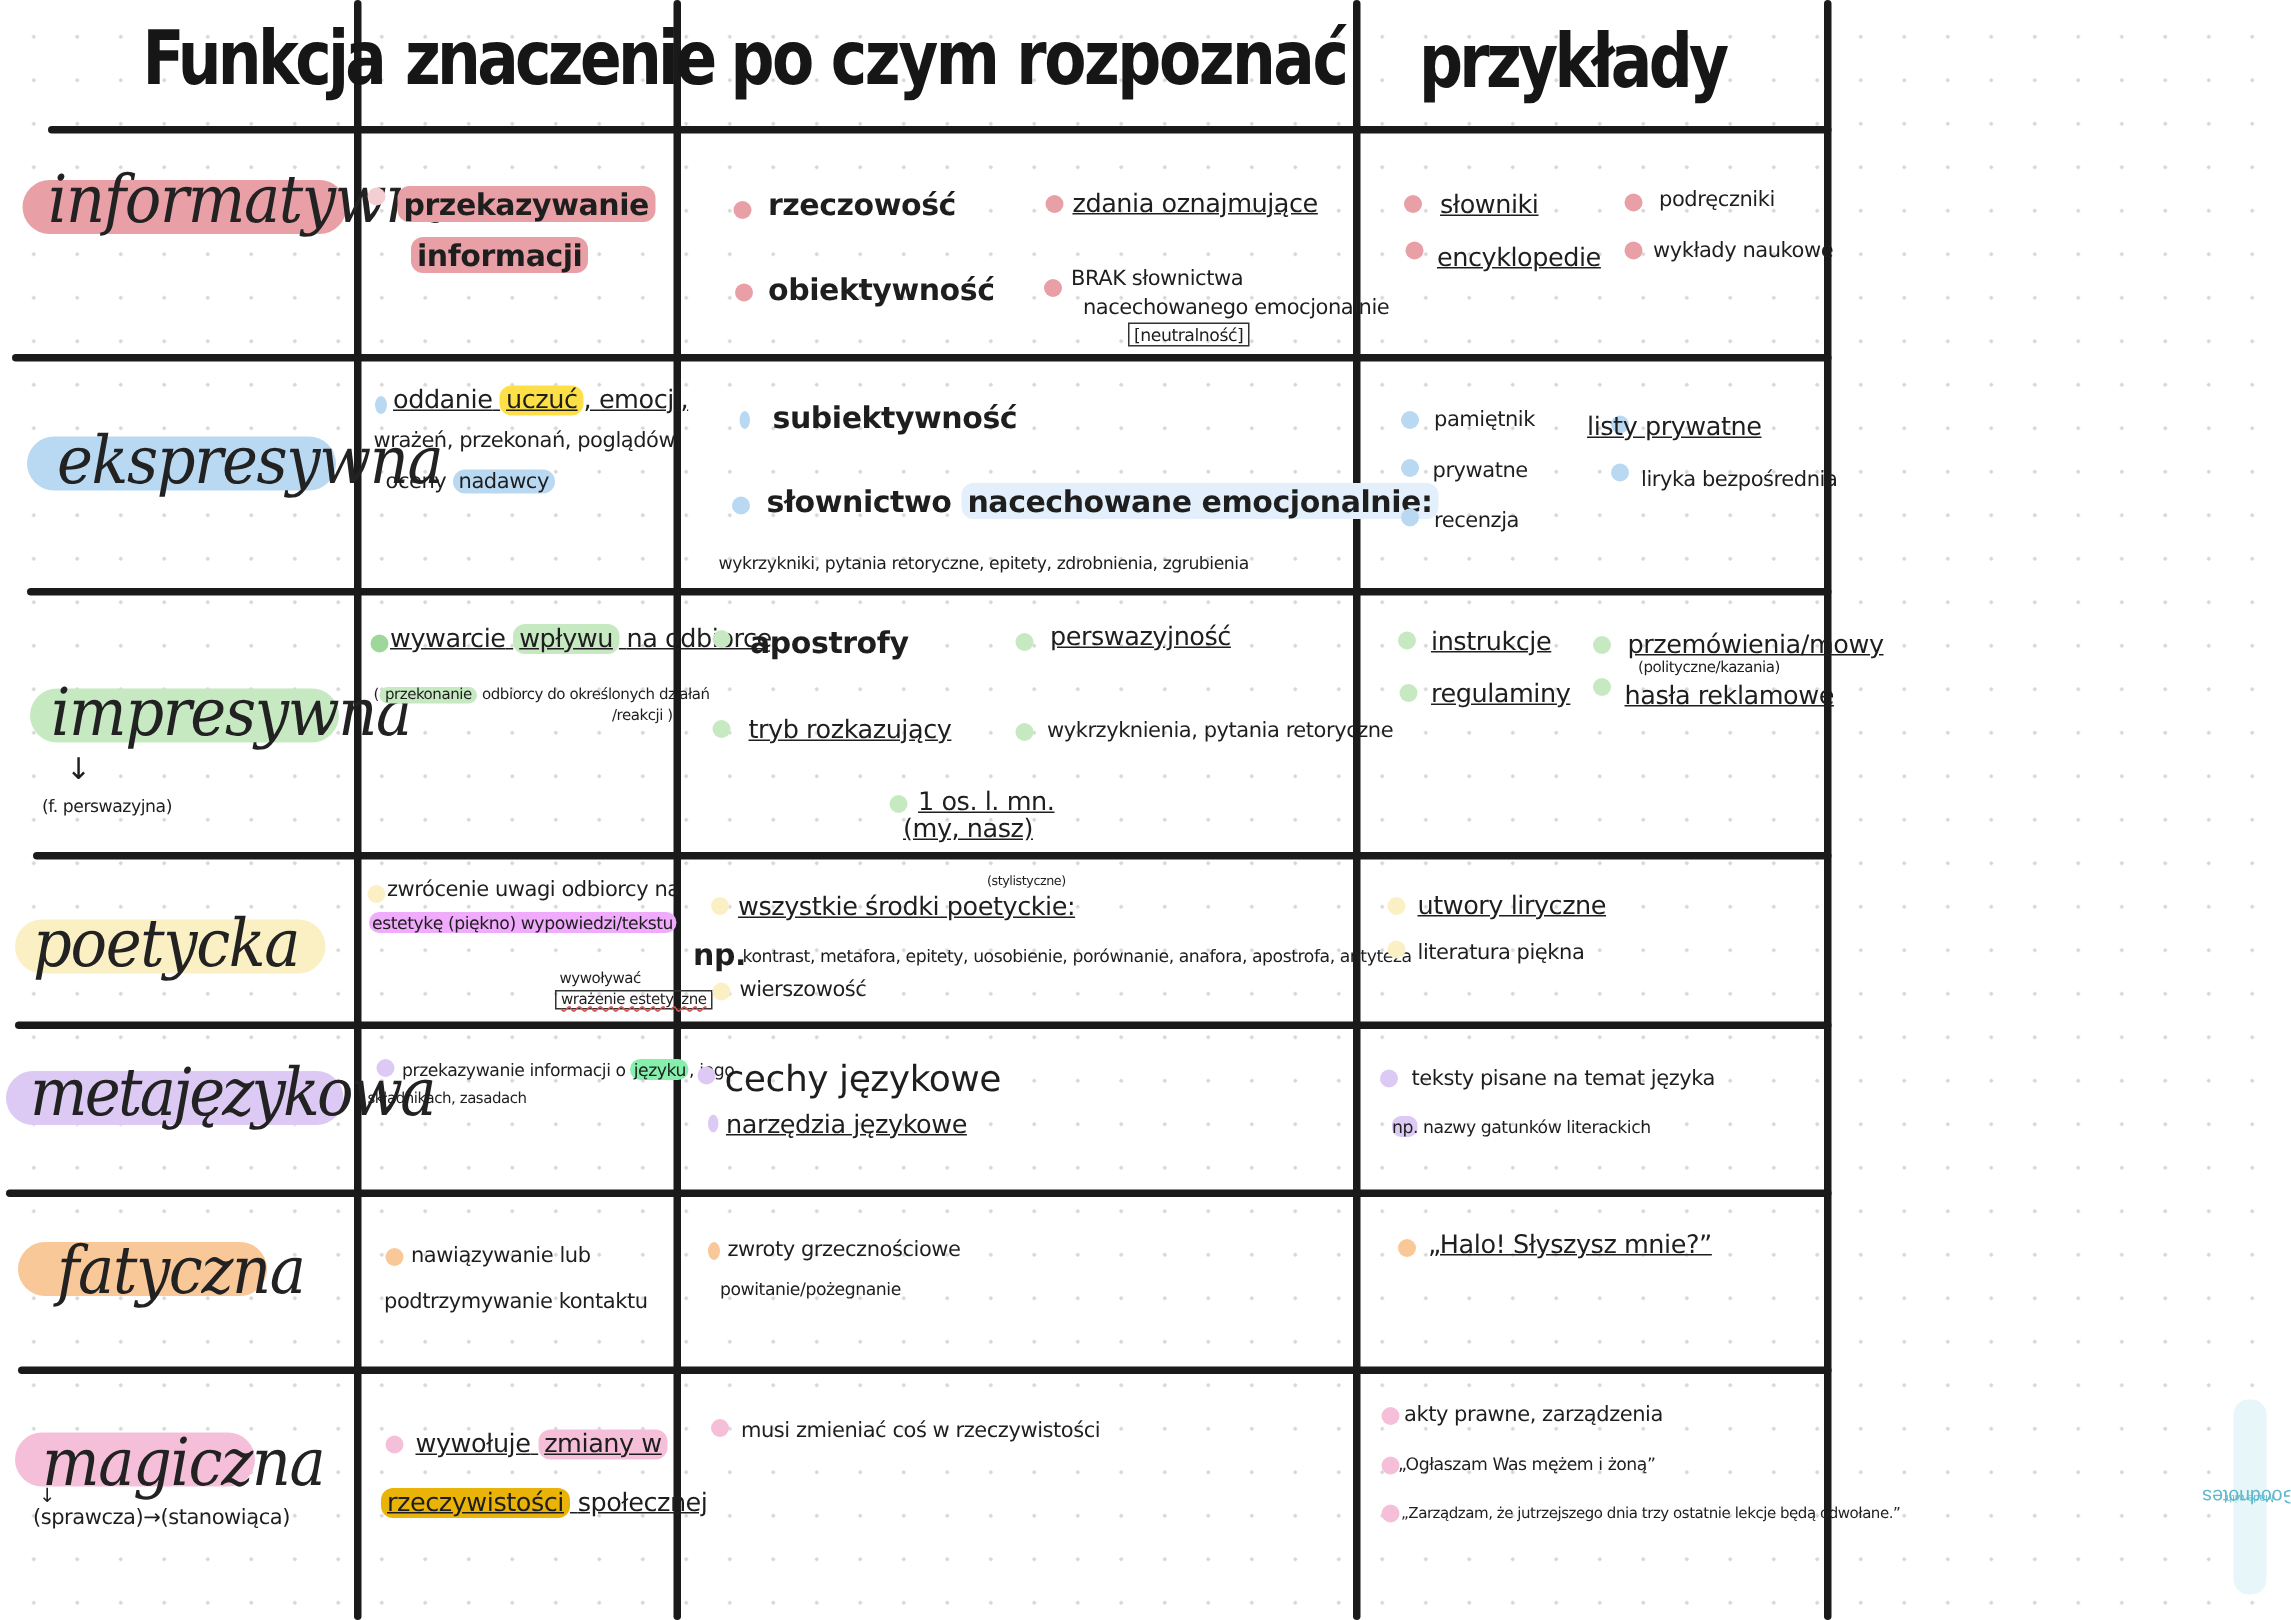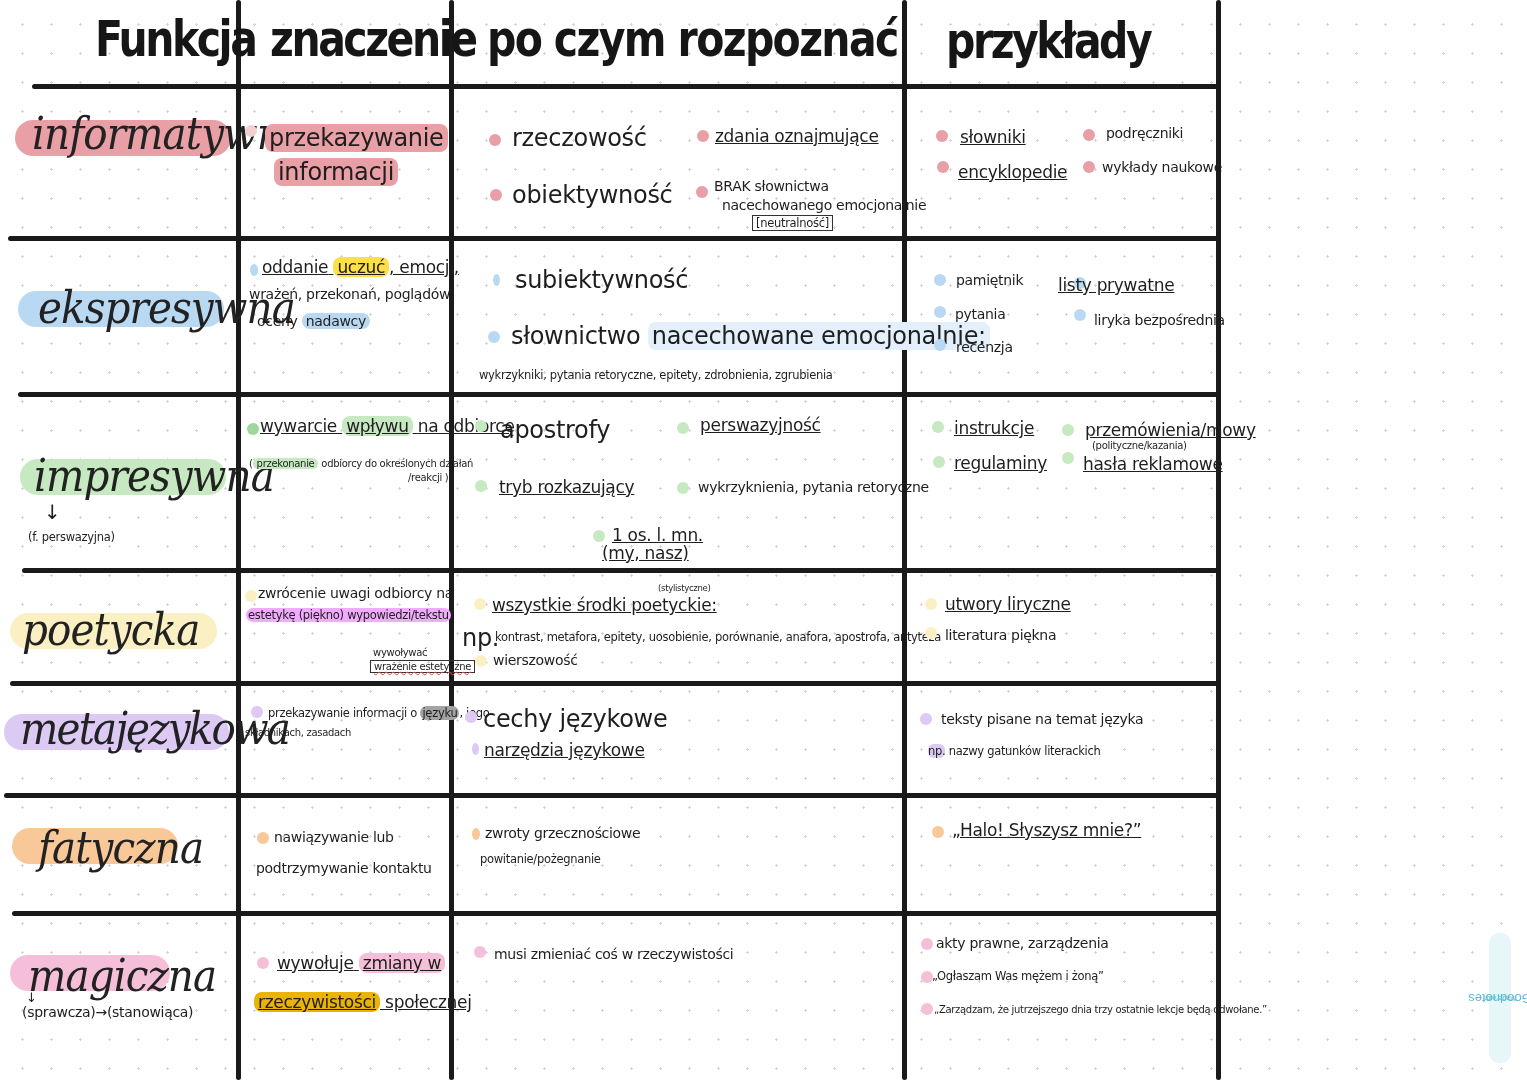--- a/index.html
+++ b/index.html
@@ -18,21 +18,21 @@
   .hdr { position: absolute; font-family: "DejaVu Sans", sans-serif; font-weight: bold;
          font-size: 50px; letter-spacing: -3px; color: #161616; transform: scaleX(0.82);
          transform-origin: left center; white-space: nowrap; }
 
   .fn-pill { position: absolute; border-radius: 22px; height: 36px; }
   .fn-label { position: absolute; font-family: "DejaVu Serif", serif; font-style: italic;
               font-size: 44px; color: #222; white-space: nowrap; letter-spacing: -1px;
               transform: scaleX(0.92); transform-origin: left center; }
   .note { position: absolute; font-family: "DejaVu Sans", sans-serif; color: #1e1e1e;
           white-space: nowrap; letter-spacing: -0.3px; }
-  .s22 { font-size: 24px; }
+  .s22 { font-size: 20px; font-weight: bold; }
   .s18 { font-size: 17px; text-decoration: underline; }
   .s15 { font-size: 14px; }
   .s12 { font-size: 11.5px; }
   .s10 { font-size: 10px; }
   .dot { position: absolute; width: 12px; height: 12px; border-radius: 50%; }
   .hl { border-radius: 8px; padding: 0 4px; }
   .boxed { border: 1px solid #333; padding: 0 3px; }
   .wavy { text-decoration: underline wavy #d9534f; }
 
   .watermark { position: absolute; left: 1489px; top: 933px; width: 22px; height: 130px;
@@ -111,21 +111,21 @@
   <div class="dot" style="left:488px; top:331px; background:#b9d9f3;"></div>
   <div class="note s22" style="left:511px; top:322px;">
     <span>słownictwo</span>
     <span class="hl" style="background:#e3f0fb;">nacechowane emocjonalnie:</span>
   </div>
   <div class="note s12" style="left:479px; top:368px;">wykrzykniki, pytania retoryczne, epitety, zdrobnienia, zgrubienia</div>
 
   <div class="dot" style="left:934px; top:274px; background:#b9d9f3;"></div>
   <div class="note s15" style="left:956px; top:272px;">pamiętnik</div>
   <div class="dot" style="left:934px; top:306px; background:#b9d9f3;"></div>
-  <div class="note s15" style="left:955px; top:306px;">pytania</div>
+  <div class="note s15" style="left:955px; top:306px;">prywatne</div>
   <div class="dot" style="left:934px; top:339px; background:#b9d9f3;"></div>
   <div class="note s15" style="left:956px; top:339px;">recenzja</div>
   <div class="dot" style="left:1074px; top:277px; background:#b9d9f3;"></div>
   <div class="note s18" style="left:1044px; top:275px;margin-left:14px;">listy prywatne</div>
   <div class="dot" style="left:1074px; top:309px; background:#b9d9f3;"></div>
   <div class="note s15" style="left:1094px; top:312px;">liryka bezpośrednia</div>
 </div>
 
 <div>
   <div class="fn-pill" style="left:20px; top:459px; width:206px; background:#c6e9c2;"></div>
@@ -192,21 +192,21 @@
   <div class="note s15" style="left:945px; top:627px;">literatura piękna</div>
 </div>
 
 <div>
   <div class="fn-pill" style="left:4px; top:714px; width:225px; background:#dcc9f4;"></div>
   <div class="fn-label" style="left:20px; top:703px; letter-spacing:-2px;">metajęzykowa</div>
 
   <div class="dot" style="left:251px; top:706px; background:#dcc9f4;"></div>
   <div class="note s12" style="left:268px; top:706px;">
     <span>przekazywanie informacji o</span>
-    <span class="hl" style="background:#a3a3a3; padding:0 2px;">języku</span><span>, jego</span>
+    <span class="hl" style="background:#86efac; padding:0 2px;">języku</span><span>, jego</span>
   </div>
   <div class="note s10" style="left:245px; top:727px;">składnikach, zasadach</div>
 
   <div class="dot" style="left:465px; top:711px; background:#dcc9f4;"></div>
   <div class="note" style="left:483px; top:705px; font-size:24px;">cechy językowe</div>
   <div class="dot" style="left:472px; top:743px; width:7px; background:#dcc9f4;"></div>
   <div class="note s18" style="left:484px; top:740px;">narzędzia językowe</div>
 
   <div class="dot" style="left:920px; top:713px; background:#dcc9f4;"></div>
   <div class="note s15" style="left:941px; top:711px;">teksty pisane na temat języka</div>

